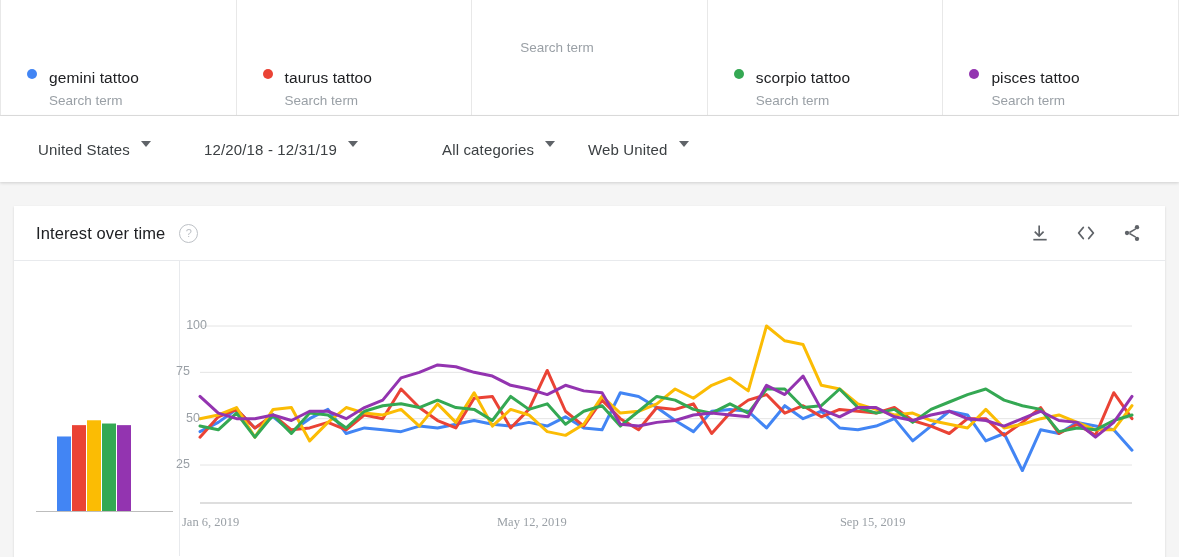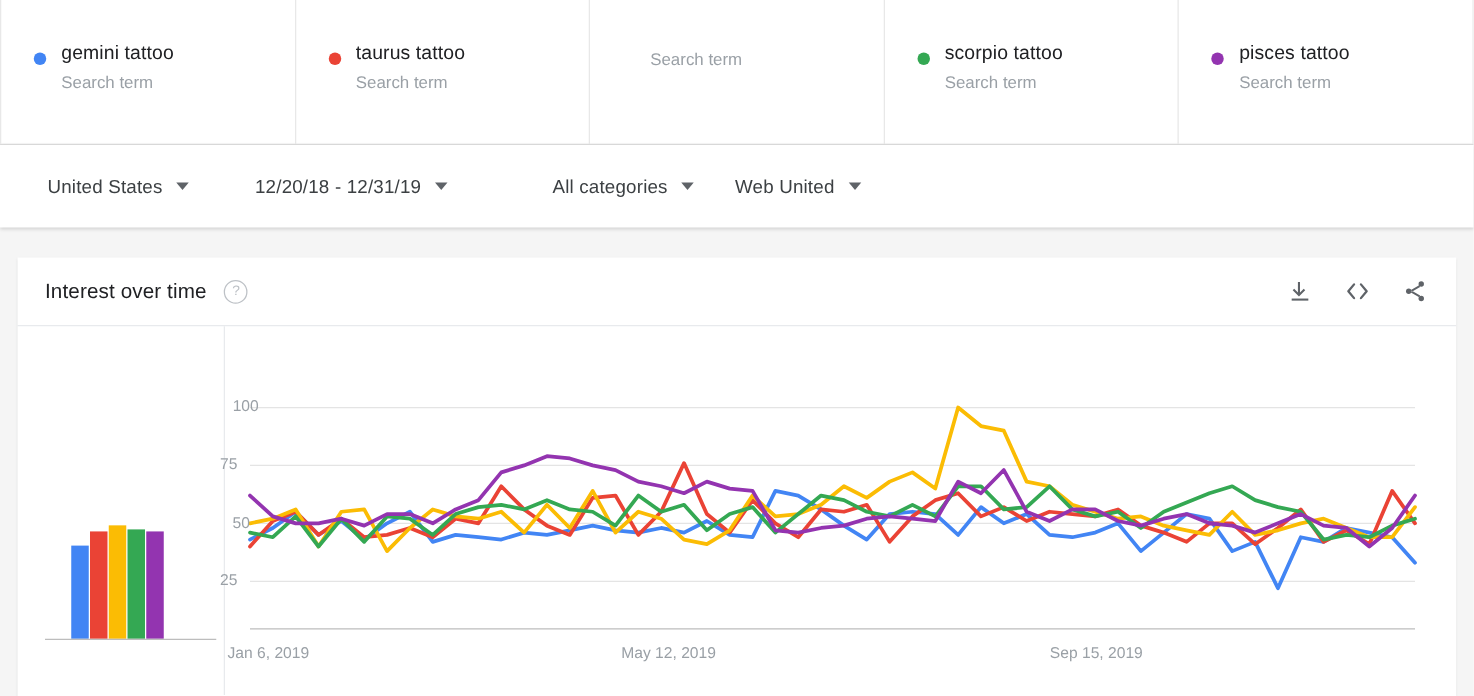--- a/index.html
+++ b/index.html
@@ -31,22 +31,23 @@
     flex: 1 1 0;
     border-left: 1px solid #e8e8e8;
     box-sizing: border-box;
     padding: 34px 0 0 26px;
     position: relative;
   }
   .legend-card:first-child { border-left: 1px solid #e8e8e8; }
   .legend-card:last-child { border-right: 1px solid #e8e8e8; }
   .legend-row {
     display: flex;
-    align-items: flex-end;
+    align-items: flex-start;
     gap: 12px;
+    margin-top: 35px;
   }
   .legend-dot {
     width: 10px; height: 10px;
     border-radius: 50%;
     flex: 0 0 auto;
   }
   .legend-term {
     font-size: 15.5px;
     color: #202124;
     letter-spacing: 0.1px;
@@ -66,21 +67,21 @@
     width: 1179px;
     height: 66px;
     background: #ffffff;
     box-shadow: 0 1px 3px rgba(0,0,0,0.16);
     display: flex;
     align-items: center;
     box-sizing: border-box;
   }
   .filter {
     display: flex;
-    align-items: center;
+    align-items: flex-start;
     gap: 11px;
     cursor: pointer;
     white-space: nowrap;
   }
   .filter-label {
     font-size: 15px;
     color: #3c4043;
     letter-spacing: 0.15px;
   }
   .caret {
@@ -166,20 +167,21 @@
     font-size: 12.5px;
     color: #9aa0a6;
     text-align: right;
     width: 34px;
   }
   .xtick {
     position: absolute;
     font-size: 12.5px;
     color: #9aa0a6;
     white-space: nowrap;
+    font-family: Liberation Serif, serif;
   }
 </style>
 </head>
 <body>
 
 <div class="legend-strip">
   <div class="legend-card">
     <div class="legend-row">
       <span class="legend-dot" style="background:#4285F4"></span>
       <span class="legend-term">gemini tattoo</span>

